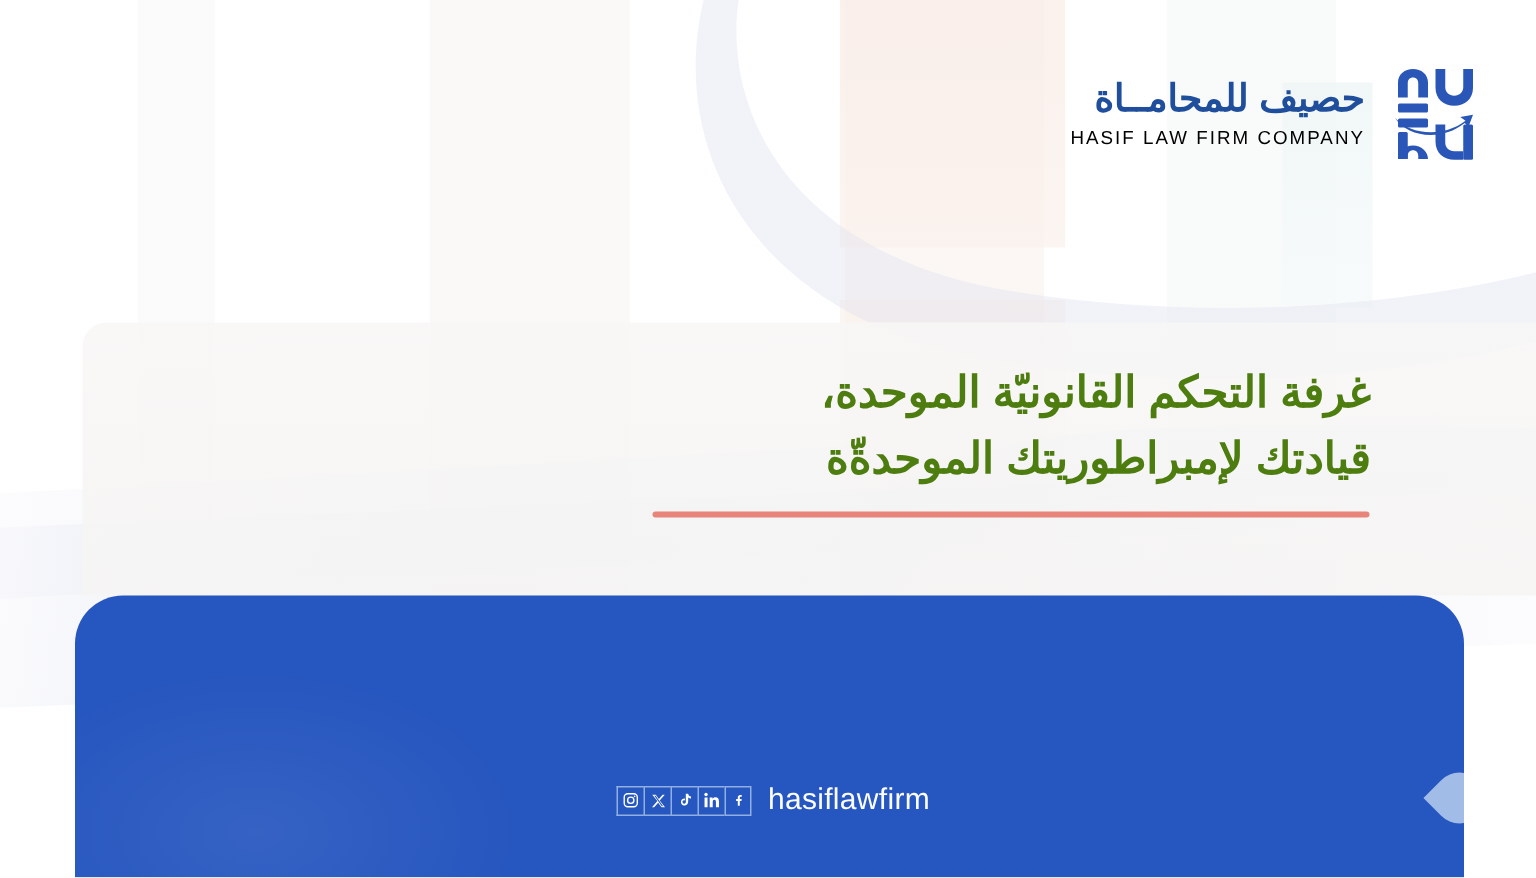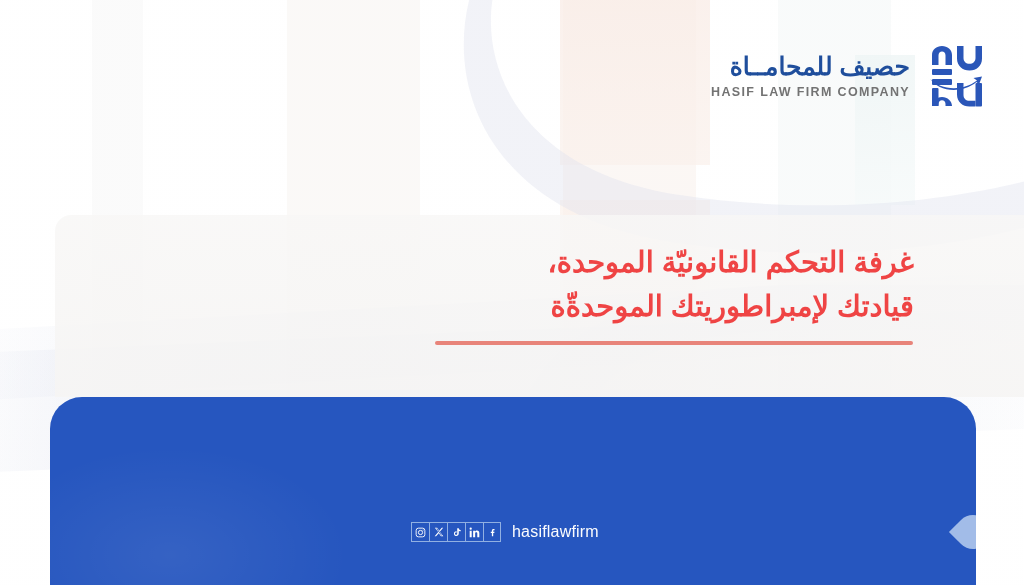--- a/index.html
+++ b/index.html
@@ -85,32 +85,32 @@
     position:absolute; right:42px; top:45px;
     display:flex; align-items:center; gap:16px;padding-left:32px;
   }
   .brand-text { text-align:right; line-height:1; }
   .brand-ar {
     font-size:25px; font-weight:700; color:#1f4e9c;
     letter-spacing:.5px; direction:rtl; white-space:nowrap;
     margin-bottom:7px;
   }
   .brand-en {
-    font-size:12.5px; font-weight:700; color:#737373;
+    font-size:12.5px; font-weight:400; color:#000000;
     letter-spacing:1.35px; white-space:nowrap;
   }
   .brand-mark { width:56px; height:62px; flex:0 0 auto; }
 
   
   .headline-wrap {
     position:absolute; right:110px; top:240px;
     width:820px; text-align:right; direction:rtl;
   }
   .headline {
-    font-size:29px; font-weight:700; color:#ef4444;
+    font-size:29px; font-weight:700; color:#4d7c0f;
     line-height:1.52; letter-spacing:0px;
     white-space:nowrap;
   }
   .rule {
     position:absolute; left:435px; top:341px;
     width:478px; height:4px;
     background:#e8847a; border-radius:2px;
   }
 
   
@@ -145,21 +145,21 @@
   .icon-cell {
     width:18px; height:20px;
     border:1px solid #91b0e2;
     border-right:none;
     display:flex; align-items:center; justify-content:center;
     color:#ffffff;
   }
   .icon-cell:last-child { border-right:1px solid #91b0e2; }
   .icon-cell svg { display:block; }
   .handle {
-    font-size:16px; color:#fbfcfe; letter-spacing:.2px;
+    font-size:20px; color:#fbfcfe; letter-spacing:.2px;
     font-weight:400;
   }
 </style>
 </head>
 <body>
 
 <div id="poster">
 
   <div class="bg-bands"></div>
   <div class="bg-warm-1"></div>

